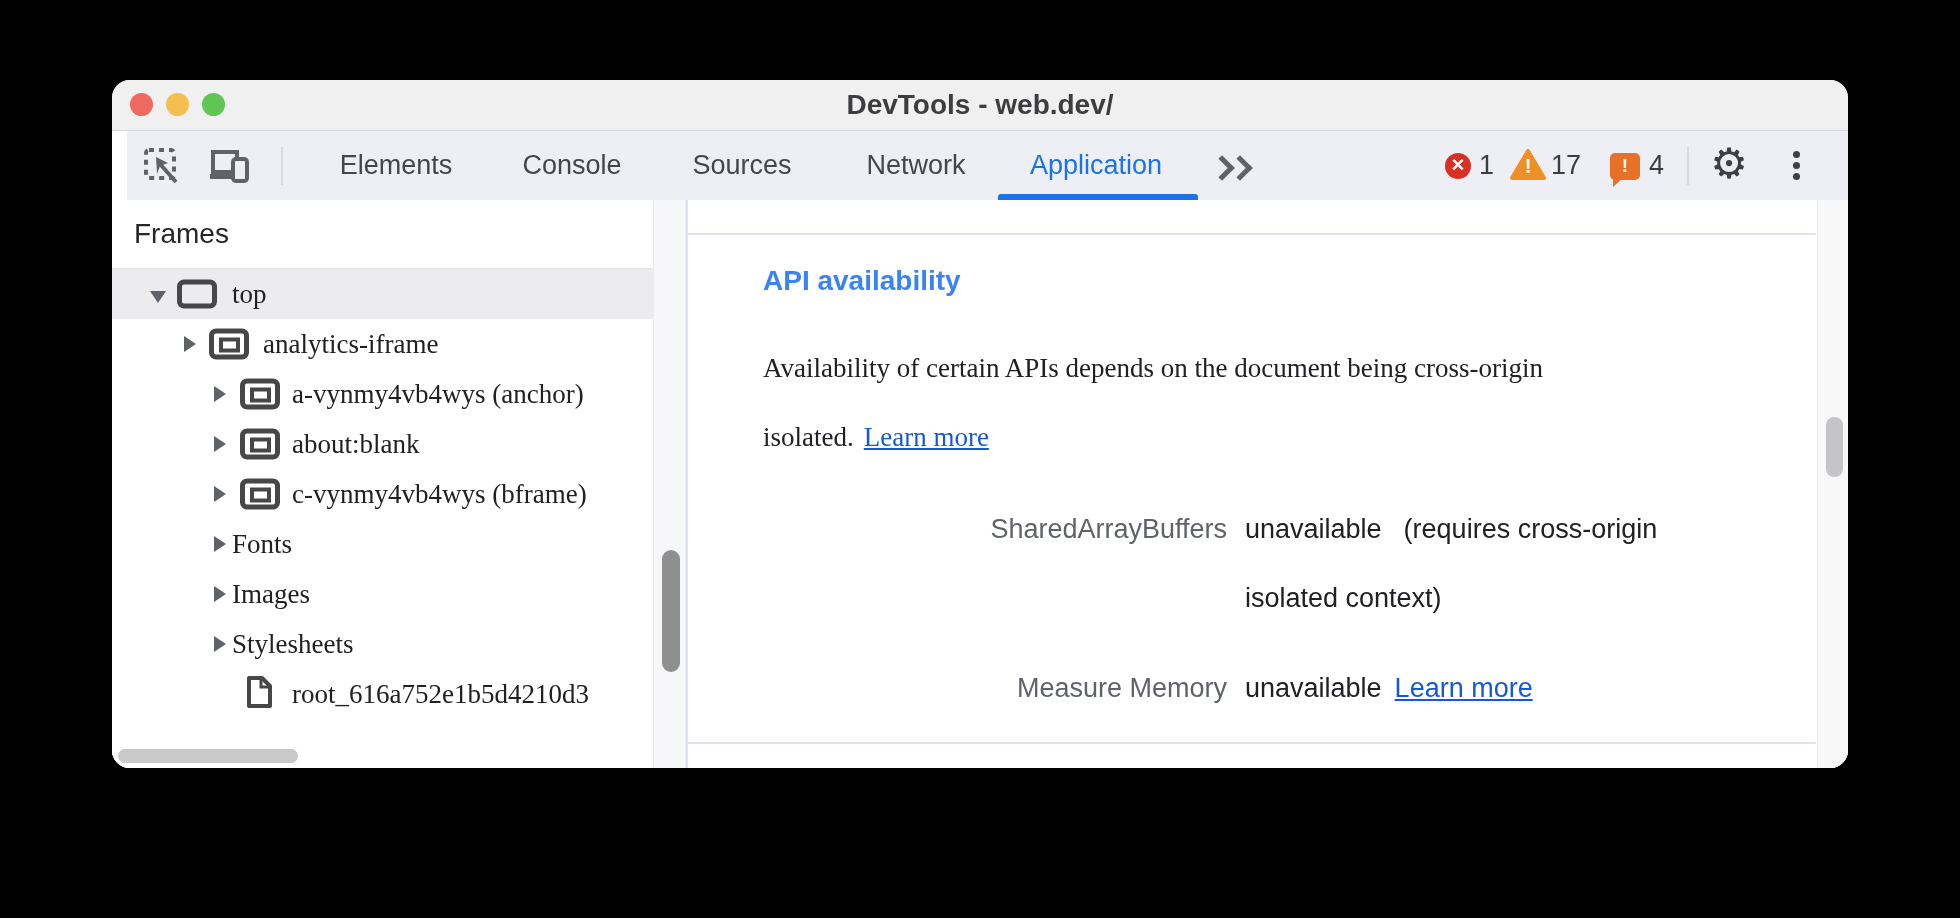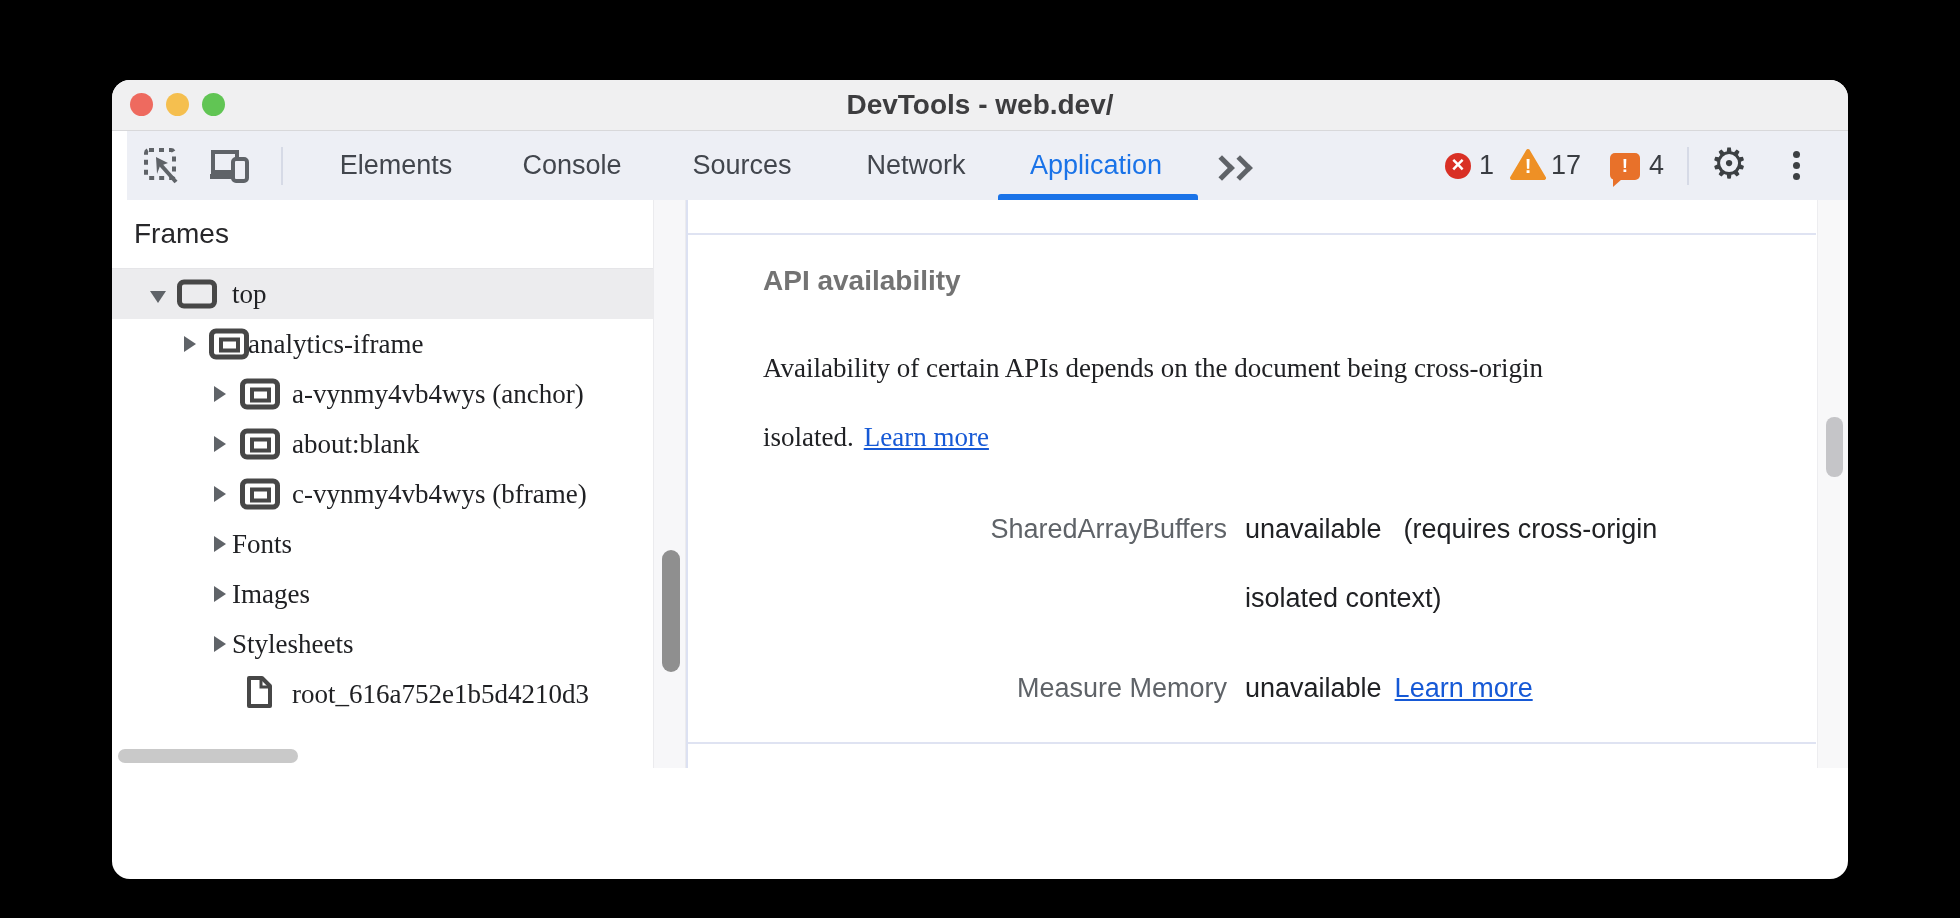--- a/index.html
+++ b/index.html
@@ -1,18 +1,18 @@
 <!DOCTYPE html>
 <html><head>
 <meta charset="utf-8">
 <style>
   html,body{margin:0;padding:0;background:#000;}
   .stage{position:relative;width:1960px;height:918px;background:#000;overflow:hidden;
          font-family:"Liberation Sans", sans-serif;}
-  .window{position:absolute;left:112px;top:80px;width:1736px;height:799px;background:#fff;
+  .window{position:absolute;left:112px;top:80px;width:1736px;height:688px;background:#fff;
           border-radius:18px;overflow:hidden;box-shadow:0 25px 70px rgba(0,0,0,.6);}
 
   
   .titlebar{position:absolute;left:0;top:0;width:100%;height:50px;background:#f0f0f1;
             border-bottom:1px solid #d8d8da;}
   .title{position:absolute;left:0;right:0;top:0;height:50px;line-height:50px;text-align:center;
          font-size:28px;font-weight:bold;color:#3d3d3f;}
   .light{position:absolute;top:13px;width:23px;height:23px;border-radius:50%;}
   .light.red{left:18px;background:#ee6a5f;}
   .light.yellow{left:54px;background:#f5bf4f;}
@@ -62,21 +62,21 @@
   .trow{position:relative;width:541px;height:50px;cursor:pointer;font-family:Liberation Serif, serif;}
   .trow.selected{background:#ececee;}
   .label{position:absolute;top:0;height:50px;line-height:50px;font-size:27px;color:#202124;
          white-space:nowrap;}
   .arrow{position:absolute;top:50%;width:0;height:0;}
   .arrow.right{transform:translateY(-50%);border-left:12px solid #5f6368;
          border-top:8px solid transparent;border-bottom:8px solid transparent;}
   .arrow.down{transform:translateY(-25%);border-top:12px solid #5f6368;
          border-left:8px solid transparent;border-right:8px solid transparent;}
   .lv0 .arrow{left:38px;} .lv1 .arrow{left:72px;} .lv2 .arrow{left:102px;}
-  .lv0 .label{left:120px;} .lv1 .label{left:136px;} .lv2 .label{left:180px;}
+  .lv0 .label{left:120px;} .lv1 .label{left:151px;} .lv2 .label{left:180px;}
   .lv2.plain .label{left:120px;}
   .ico{position:absolute;top:50%;transform:translateY(-50%);box-sizing:border-box;}
   .lv0 .ico{left:65px;} .lv1 .ico{left:97px;} .lv2 .ico{left:128px;}
   .ico-window{width:40px;height:29px;border:5px solid #474747;border-radius:7px;}
   .ico-iframe{width:40px;height:31px;border:5px solid #474747;border-radius:7px;
       display:flex;align-items:center;justify-content:center;}
   .ico-iframe::after{content:"";width:13px;height:7px;border:4px solid #474747;margin-top:1px;}
   .docrow .ico{left:133px;}
   .docrow .label{left:180px;}
 
@@ -88,21 +88,21 @@
   .h-scroll{position:absolute;left:0;top:548px;width:572px;height:20px;background:#fff;}
   .h-thumb{position:absolute;left:6px;top:1px;width:180px;height:14px;border-radius:7px;
       background:#c9c9c9;cursor:pointer;}
   .panel-divider{position:absolute;left:574px;top:0;width:2px;height:568px;background:#dce1f2;}
 
   
   .main{position:absolute;left:576px;top:0;width:1160px;height:568px;background:#fff;}
   .sec-border{position:absolute;left:0;width:1128px;height:2px;background:#dfe3f2;}
   .sec-top{top:33px;} .sec-bottom{top:542px;}
   .api-heading{position:absolute;left:75px;top:61px;height:40px;line-height:40px;font-size:28px;
-      font-weight:bold;color:#737373;white-space:nowrap;}
+      font-weight:bold;color:#3b82f6;white-space:nowrap;}
   .para-line{position:absolute;left:75px;height:69px;line-height:69px;font-size:27px;color:#202124;
       white-space:nowrap;font-family:Liberation Serif, serif;}
   .p1{top:134px;} .p2{top:203px;}
   a.lnk{color:#1659d6;text-decoration:underline;cursor:pointer;}
   .p2 a.lnk{margin-left:10px;}
   .api-label{position:absolute;left:0;width:539px;height:69px;line-height:69px;text-align:right;
       font-size:27px;color:#5f6368;white-space:nowrap;}
   .api-value{position:absolute;left:557px;height:69px;line-height:69px;font-size:27px;color:#202124;
       white-space:nowrap;}
   .r1a{top:295px;} .r1b{top:364px;} .r2{top:454px;}

